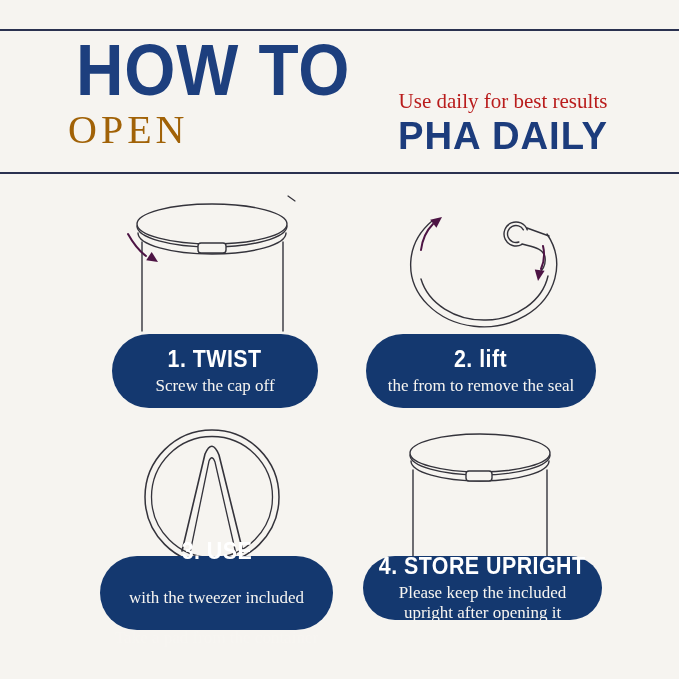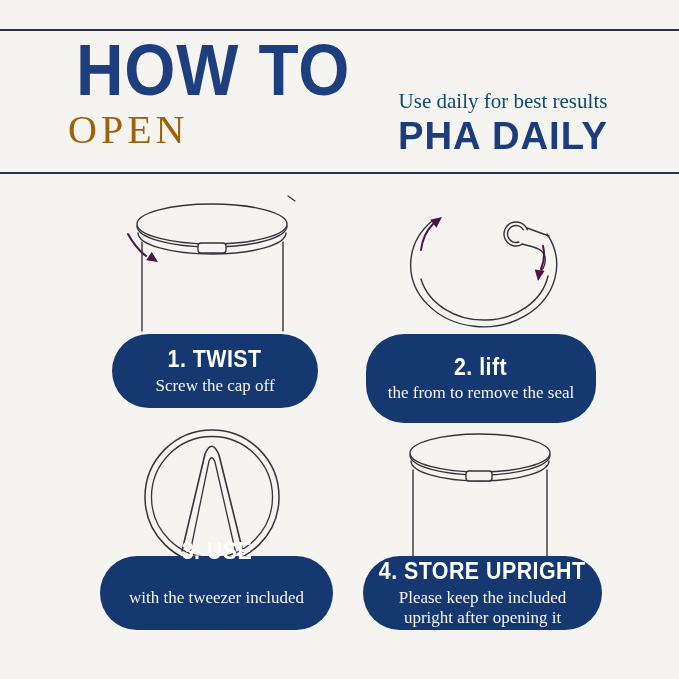--- a/index.html
+++ b/index.html
@@ -24,44 +24,44 @@
   .open{
     position:absolute;left:68px;top:110px;
     font-family:"Liberation Serif","DejaVu Serif",serif;
     font-size:40px;color:#a16207;letter-spacing:4px;line-height:1;
     white-space:nowrap;
   }
   .tagline{
     position:absolute;left:350px;top:90px;width:306px;
     text-align:center;
     font-family:"Liberation Serif","DejaVu Serif",serif;
-    font-size:21px;color:#0c4a6e;line-height:1.1;
+    font-size:21px;color:#b91c1c;line-height:1.1;
   }
   .brand{
     position:absolute;left:350px;top:115px;width:306px;
     text-align:center;
     font-size:39px;font-weight:bold;color:#1c3c7c;
     letter-spacing:1px;line-height:1.1;
     transform:scaleX(.98);transform-origin:center top;
     white-space:nowrap;
   }
 
   .art{position:absolute;left:0;top:0;z-index:1;}
 
   .pill{
     position:absolute;z-index:2;
     background:#14386f;border-radius:38px;
     color:#fff;display:flex;flex-direction:column;
     justify-content:center;align-items:center;
     text-align:center;padding:0 8px;box-sizing:border-box;
   }
   .p1{left:112px;top:334px;width:206px;height:74px;}
-  .p2{left:366px;top:334px;width:230px;height:89px;}
+  .p2{left:366px;top:334px;width:230px;height:74px;}
   .p3{left:100px;top:556px;width:233px;height:74px;gap:20px;}
-  .p4{left:363px;top:556px;width:239px;height:74px;}
+  .p4{left:363px;top:556px;width:239px;height:64px;}
   .pill-title{
     display:block;font-size:23px;font-weight:bold;color:#ffffff;
     letter-spacing:.5px;line-height:1.15;margin-bottom:3px;
     transform:scaleX(.93);transform-origin:center;
     white-space:nowrap;
   }
   .desc-line{
     display:block;
     font-family:"Liberation Serif","DejaVu Serif",serif;
     font-size:17px;color:#f7f5f1;line-height:1.18;

